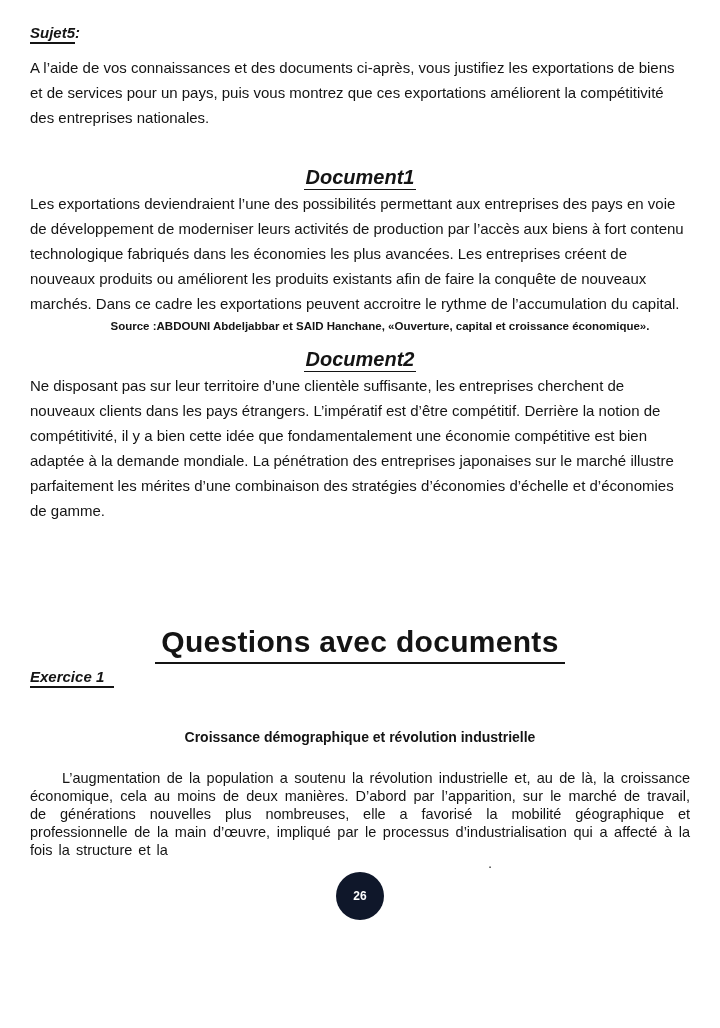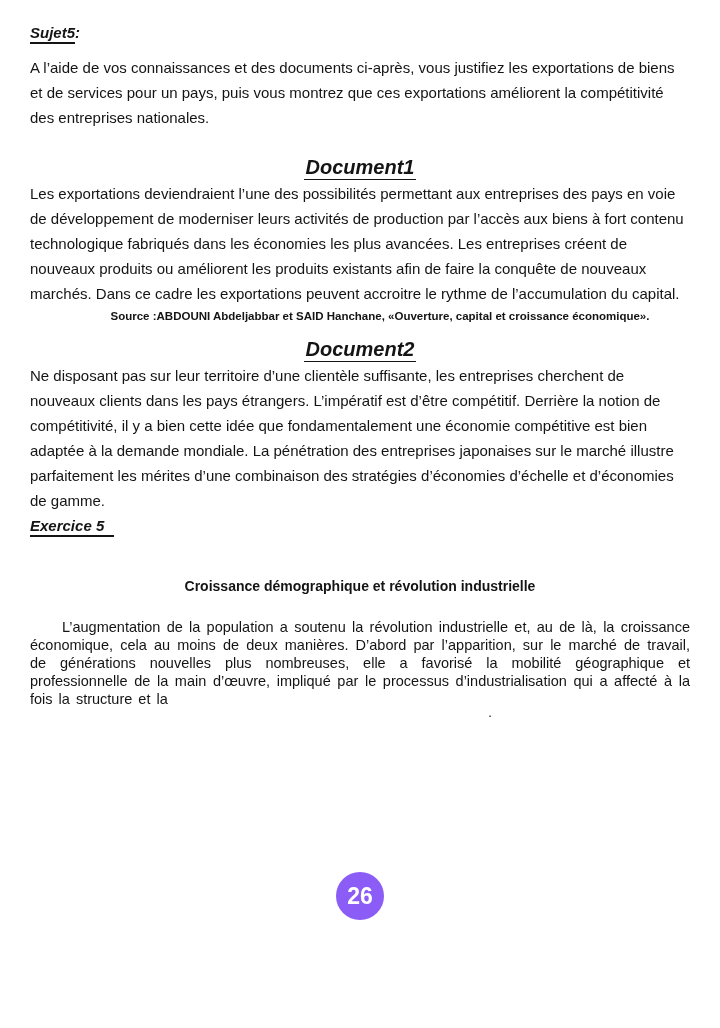--- a/index.html
+++ b/index.html
@@ -25,21 +25,21 @@
   }
   .subject-heading .u {
     border-bottom: 2px solid #141414;
     padding-bottom: 1px;
   }
   .para {
     font-size: 15px;
     line-height: 25px;
     text-align: left;
   }
-  .intro-para { margin-bottom: 26px; }
+  .intro-para { margin-bottom: 36px; }
   .doc-title {
     text-align: center;
     font-size: 20px;
     font-weight: bold;
     font-style: italic;
     margin: 4px 0 2px 0;
   }
   .doc-title .u {
     border-bottom: 1.5px solid #141414;
     padding: 0 2px 1px 2px;
@@ -103,23 +103,23 @@
     line-height: 10px;
   }
   .page-number-badge {
     position: absolute;
     left: 50%;
     bottom: 20px;
     transform: translateX(-50%);
     width: 48px;
     height: 48px;
     border-radius: 50%;
-    background: #8b5cf6;
+    background: #0f172a;
     color: #ffffff;
-    font-size: 23px;
+    font-size: 12px;
     font-weight: bold;
     display: flex;
     align-items: center;
     justify-content: center;
   }
 </style>
 </head>
 <body>
 
 <div class="page">
@@ -138,23 +138,26 @@
 
   <div class="doc-source-1">Source :ABDOUNI Abdeljabbar et SAID Hanchane, «Ouverture, capital et croissance économique».</div>
 
   <div class="doc-title doc2-title">
     <span class="u">Document2</span>
   </div>
 
   <p class="para">Ne disposant pas sur leur territoire d’une clientèle suffisante, les entreprises cherchent de nouveaux clients dans les pays étrangers. L’impératif est d’être compétitif. Derrière la notion de compétitivité, il y a bien cette idée que  fondamentalement une économie compétitive est bien adaptée à la demande mondiale. La pénétration des entreprises japonaises sur le marché illustre parfaitement les mérites d’une combinaison des stratégies d’économies d’échelle et d’économies de gamme.</p>
 
 
+  <div class="section-heading-wrap">
+    <span class="section-heading">Questions avec documents</span>
+  </div>
 
   <div class="exercise-label">
-    <span class="u">Exercice 5</span>
+    <span class="u">Exercice 1</span>
   </div>
 
   <div class="exercise-title">Croissance démographique et révolution industrielle</div>
 
   <p class="exercise-body">L’augmentation de la population a soutenu la révolution industrielle et, au de là, la croissance économique, cela au moins de deux manières. D’abord par l’apparition, sur le marché de travail, de générations nouvelles plus nombreuses, elle a favorisé la mobilité géographique et professionnelle de la main d’œuvre, impliqué par le processus d’industrialisation qui a affecté à la fois la structure et la</p>
 
   <div class="stray-mark">.</div>
 
   <div class="page-number-badge">
     <span>26</span>

